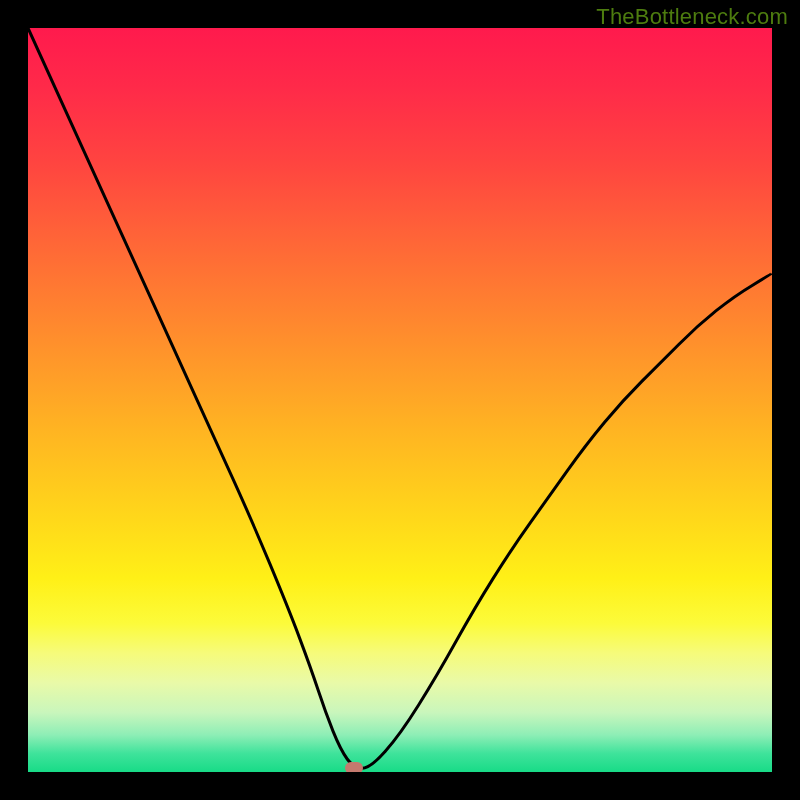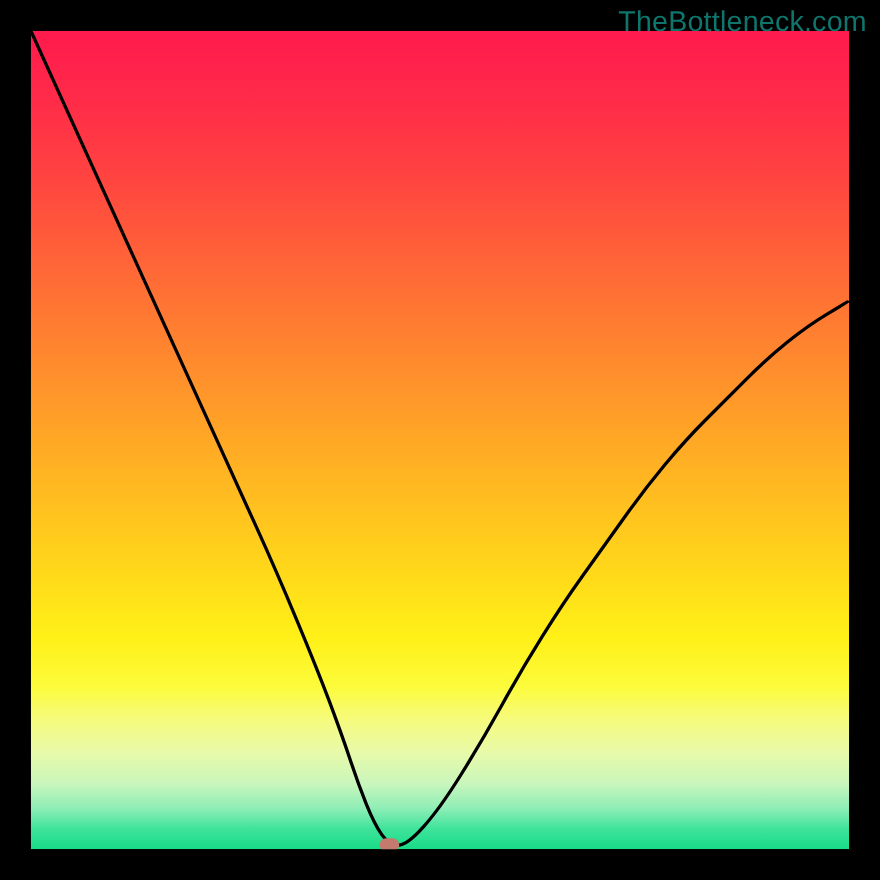--- a/index.html
+++ b/index.html
@@ -14,22 +14,22 @@
   .frame {
     position: relative;
     width: 800px;
     height: 800px;
     background: #000;
   }
   .watermark {
     position: absolute;
     top: 4px;
     right: 12px;
-    color: #0f766e;
-    font-size: 26px;
+    color: #4d7c0f;
+    font-size: 22px;
     font-weight: 500;
     letter-spacing: 0.2px;
     z-index: 4;
   }
   .plot {
     position: absolute;
     left: 28px;
     top: 28px;
     width: 744px;
     height: 744px;

